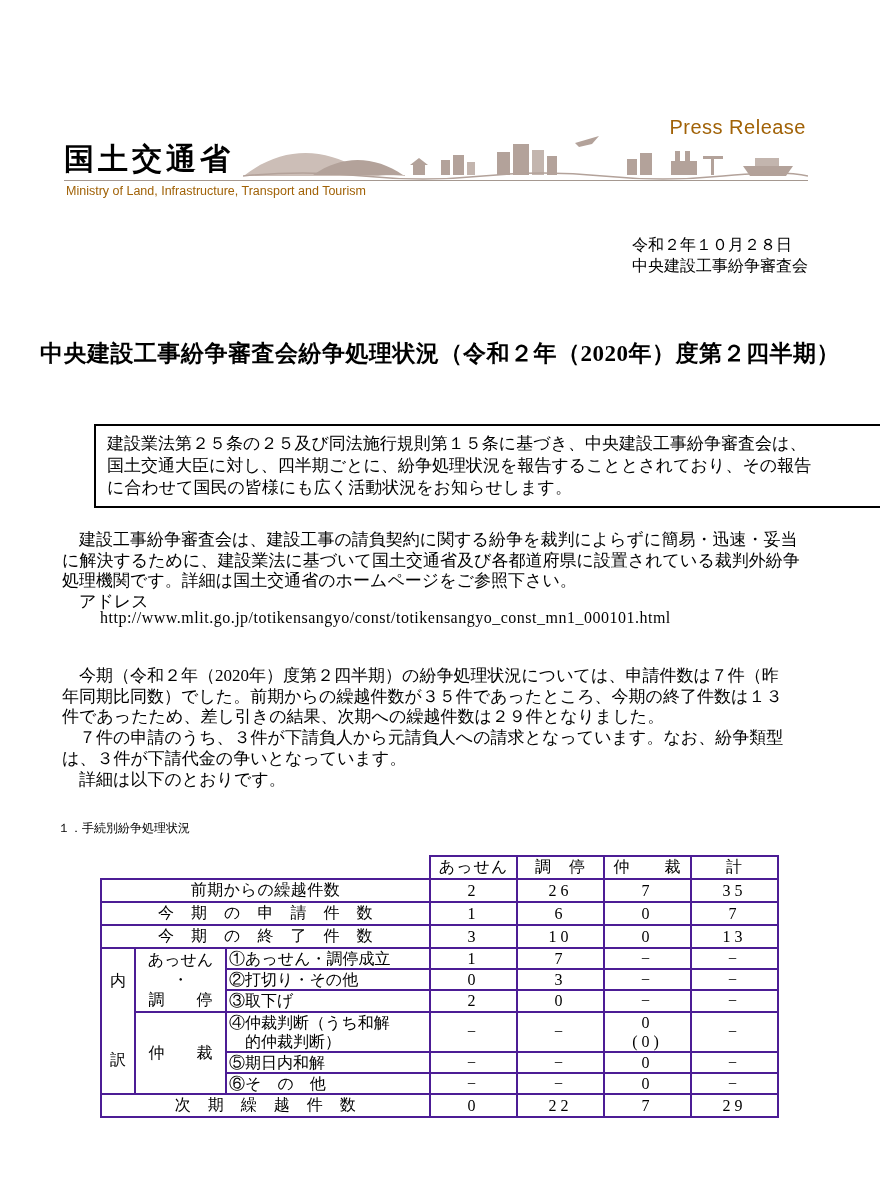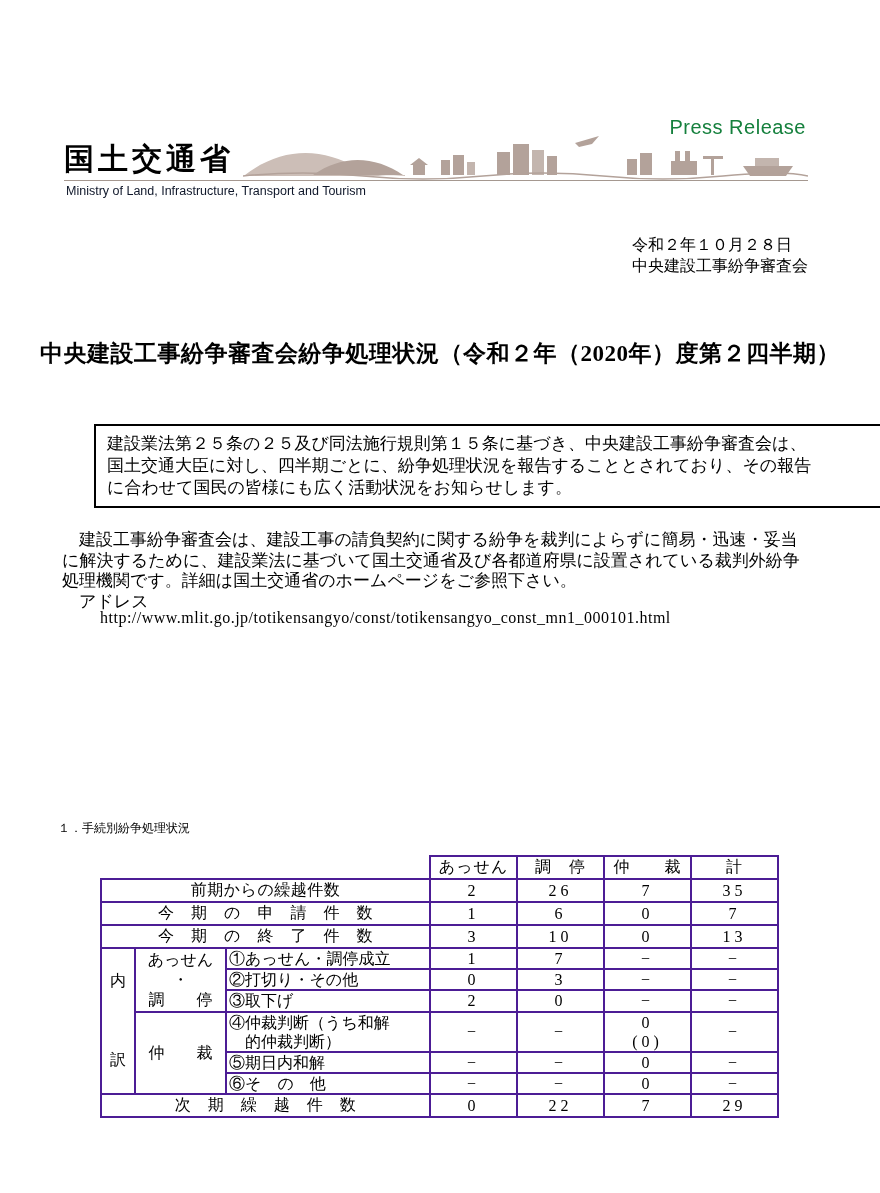--- a/index.html
+++ b/index.html
@@ -4,35 +4,35 @@
 <style>
   * { margin:0; padding:0; box-sizing:border-box; }
   html,body { background:#ffffff; }
   .page {
     position:relative; width:880px; height:1193px; background:#fff;
     font-family:"Liberation Serif", serif; color:#000; overflow:hidden;
   }
   .press-release {
     position:absolute; top:116px; right:74px;
     font-family:"Liberation Sans", sans-serif; font-size:20px;
-    color:#15803d; letter-spacing:0.5px;
+    color:#a16207; letter-spacing:0.5px;
   }
   .logo-text {
     position:absolute; top:139px; left:64px;
     font-family:"Liberation Sans", sans-serif; font-weight:bold;
     font-size:30px; letter-spacing:4px; color:#000000;
   }
   .skyline { position:absolute; top:132px; left:243px; }
   .header-rule {
     position:absolute; top:180px; left:64px; width:744px;
     border-top:1.5px solid #a59890;
   }
   .ministry-en {
     position:absolute; top:184px; left:66px;
-    font-family:"Liberation Sans", sans-serif; font-size:12.5px; color:#0f172a;
+    font-family:"Liberation Sans", sans-serif; font-size:12.5px; color:#a16207;
   }
   .date-block {
     position:absolute; top:235px; left:632px;
     font-size:16px; line-height:1.3;
   }
   .doc-title {
     position:absolute; top:338px; left:0; width:100%;
     text-align:center; font-size:23px; font-weight:bold; letter-spacing:0.5px;
   }
   .notice-box {
@@ -144,20 +144,26 @@
   <div class="notice-box">建設業法第２５条の２５及び同法施行規則第１５条に基づき、中央建設工事紛争審査会は、
 国土交通大臣に対し、四半期ごとに、紛争処理状況を報告することとされており、その報告
 に合わせて国民の皆様にも広く活動状況をお知らせします。</div>
 
   <div class="intro">　建設工事紛争審査会は、建設工事の請負契約に関する紛争を裁判によらずに簡易・迅速・妥当
 に解決するために、建設業法に基づいて国土交通省及び各都道府県に設置されている裁判外紛争
 処理機関です。詳細は国土交通省のホームページをご参照下さい。
 　アドレス</div>
   <a class="url-line">http://www.mlit.go.jp/totikensangyo/const/totikensangyo_const_mn1_000101.html</a>
 
+  <div class="summary">　今期（令和２年（2020年）度第２四半期）の紛争処理状況については、申請件数は７件（昨
+年同期比同数）でした。前期からの繰越件数が３５件であったところ、今期の終了件数は１３
+件であったため、差し引きの結果、次期への繰越件数は２９件となりました。
+　７件の申請のうち、３件が下請負人から元請負人への請求となっています。なお、紛争類型
+は、３件が下請代金の争いとなっています。
+　詳細は以下のとおりです。</div>
 
   <div class="section-heading">１．手続別紛争処理状況</div>
 
   <table class="t">
     <colgroup>
       <col style="width:34px">
         <col style="width:91px">
         <col style="width:204px">
       <col style="width:87px">
         <col style="width:87px">

